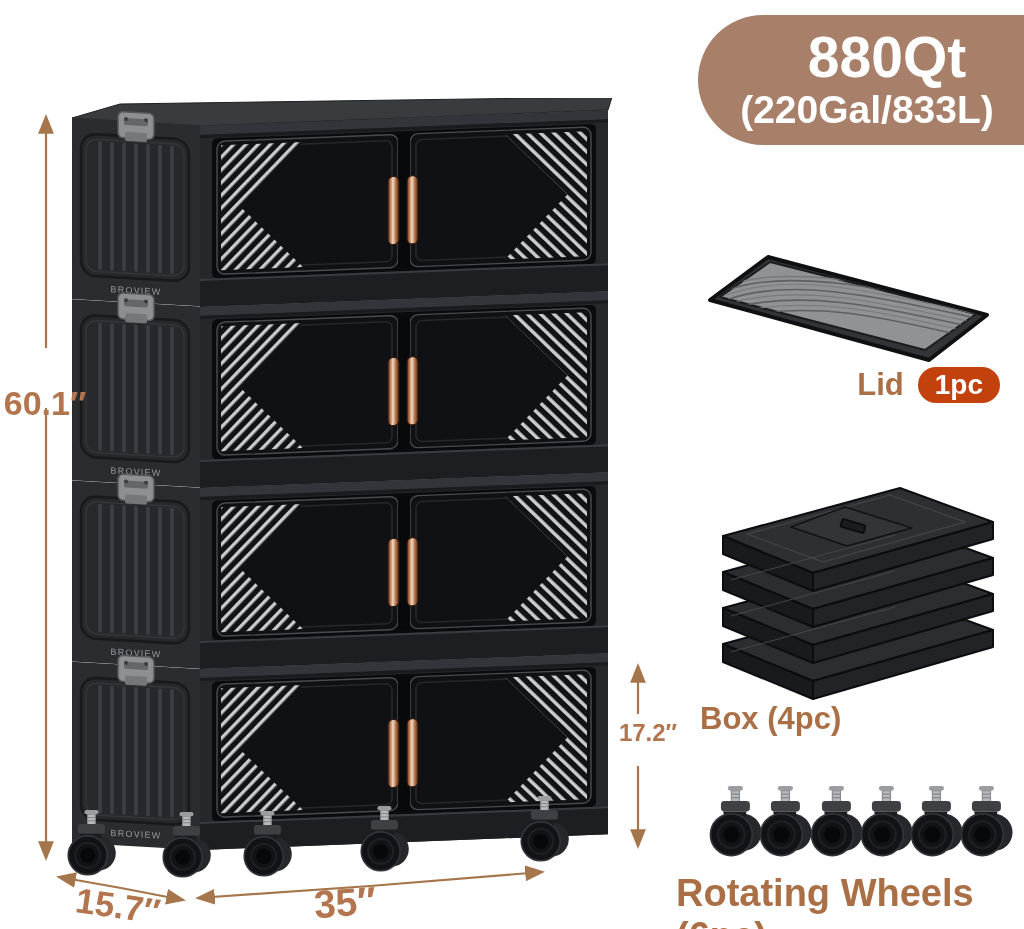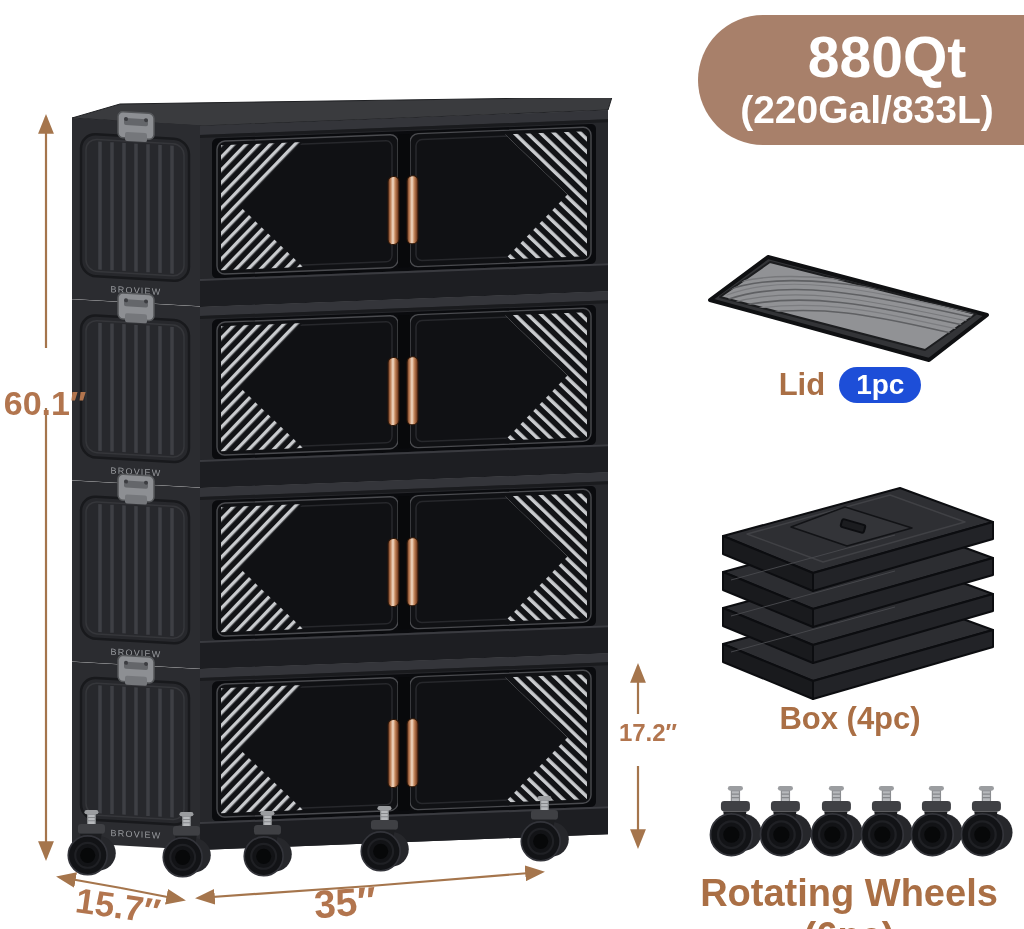--- a/index.html
+++ b/index.html
@@ -16,25 +16,25 @@
 
   
   .dim-label{position:absolute;color:#b2754e;font-weight:bold;text-align:center;}
   #dl-height{left:2px;top:356px;width:86px;font-size:34px;margin-top:28px;}
   #dl-unit{left:596px;top:719px;width:104px;font-size:24px;}
   #dl-depth{left:66px;top:886px;width:104px;font-size:35px;transform:rotate(8deg);}
   #dl-width{left:299px;top:881px;width:92px;font-size:39px;transform:rotate(-4deg);}
 
   
   .part-row{position:absolute;left:700px;top:366px;width:300px;height:38px;
-            display:flex;align-items:center;justify-content:center;gap:14px;}
+            display:flex;align-items:center;justify-content:flex-end;gap:14px;}
   .part-name{font-size:31px;font-weight:bold;color:#aa6f45;}
-  .pill{background:#1d4ed8;color:#fff;font-size:28px;font-weight:bold;
+  .pill{background:#c2410c;color:#fff;font-size:28px;font-weight:bold;
         border-radius:19px;padding:2px 17px;line-height:32px;}
-  .part-label{position:absolute;text-align:center;font-weight:bold;color:#aa6f45;}
+  .part-label{position:absolute;font-weight:bold;color:#aa6f45;}
   #box-label{left:700px;top:701px;width:300px;font-size:31px;}
   #wheels-label{left:676px;top:872px;width:346px;font-size:38px;}
 
   svg{position:absolute;}
   #cabinet-svg{left:60px;top:98px;}
   #dim-svg{left:0;top:0;pointer-events:none;}
   #lid-svg{left:695px;top:243px;}
   #box-svg{left:695px;top:478px;}
   #wheels-svg{left:692px;top:782px;}
 </style>

